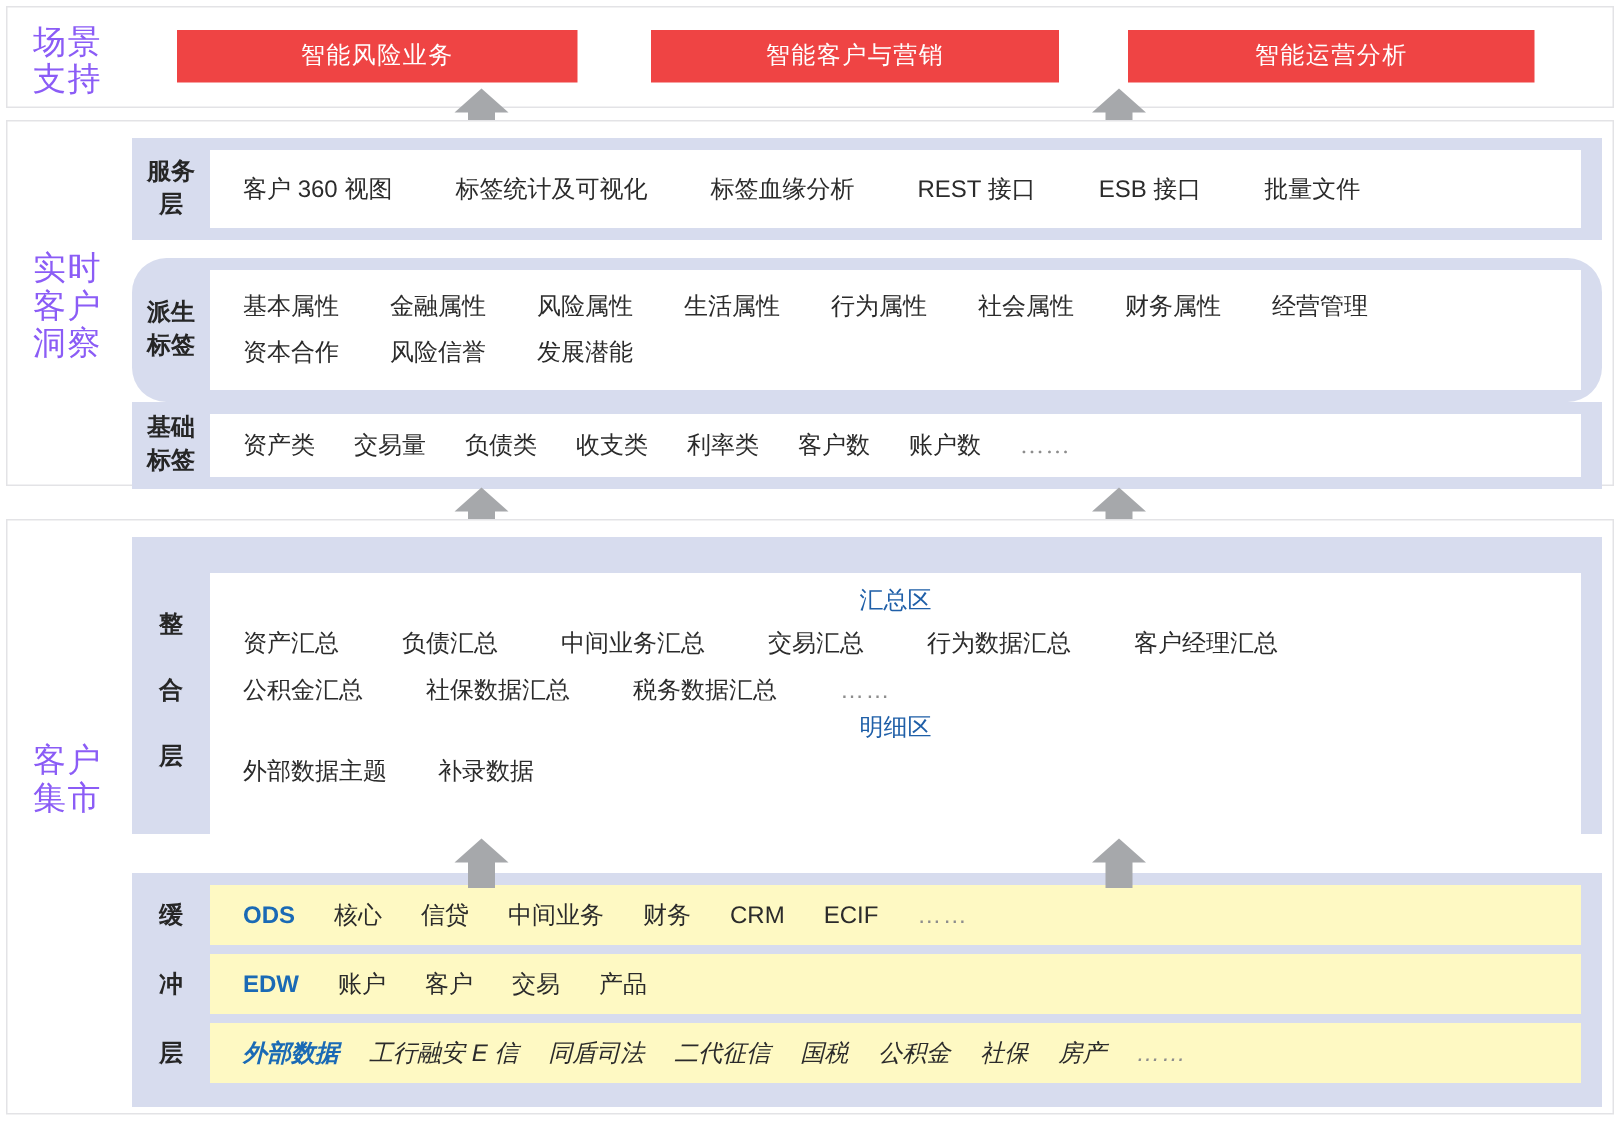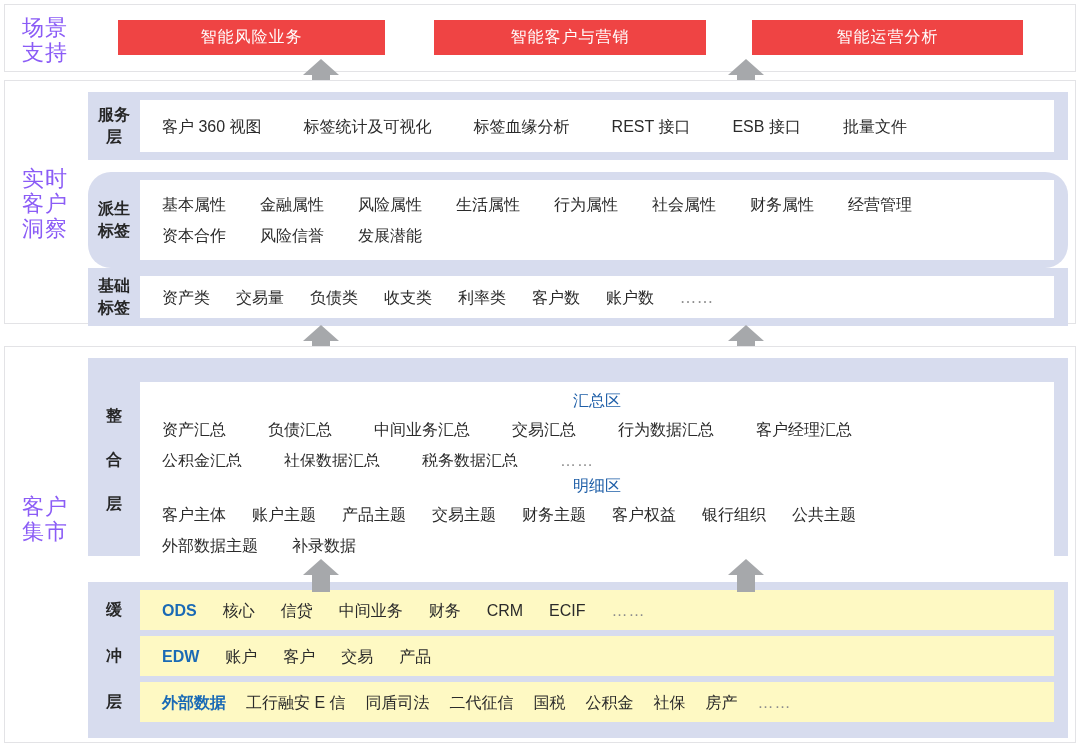--- a/index.html
+++ b/index.html
@@ -92,21 +92,21 @@
     display:flex;
     align-items:center;
     font-size:16px;
     color:#2b2b2b;
     white-space:nowrap;
     line-height:31px;
   }
   .row.sp-wide > span{margin-right:42px;}
   .row.sp-mid   > span{margin-right:34px;}
   .row.sp-small > span{margin-right:26px;}
-  .row.sp-xs    > span{margin-right:20px;}
+  .row.sp-xs    > span{margin-right:20px;font-style:italic;}
   .row > span:last-child{margin-right:0;}
   .zone-title{
     font-size:16px;
     color:#1f5fa8;
     text-align:center;
     font-weight:normal;
     line-height:26px;
     width:100%;
     display:block;
   }
@@ -312,30 +312,20 @@
       <div class="row sp-wide">
         <span>公积金汇总</span>
         <span>社保数据汇总</span>
         <span>税务数据汇总</span>
         <span class="dots">……</span>
       </div>
     </div>
 
     <div class="sub-box" id="box-detail">
       <span class="zone-title">明细区</span>
-      <div class="row sp-small">
-        <span>客户主体</span>
-        <span>账户主题</span>
-        <span>产品主题</span>
-        <span>交易主题</span>
-        <span>财务主题</span>
-        <span>客户权益</span>
-        <span>银行组织</span>
-        <span>公共主题</span>
-      </div>
       <div class="row sp-mid">
         <span>外部数据主题</span>
         <span>补录数据</span>
       </div>
     </div>
   </div>
 
   <div class="band" id="band-buffer">
     <div class="buf-label" id="buflab-1">缓</div>
     <div class="buf-label" id="buflab-2">冲</div>

